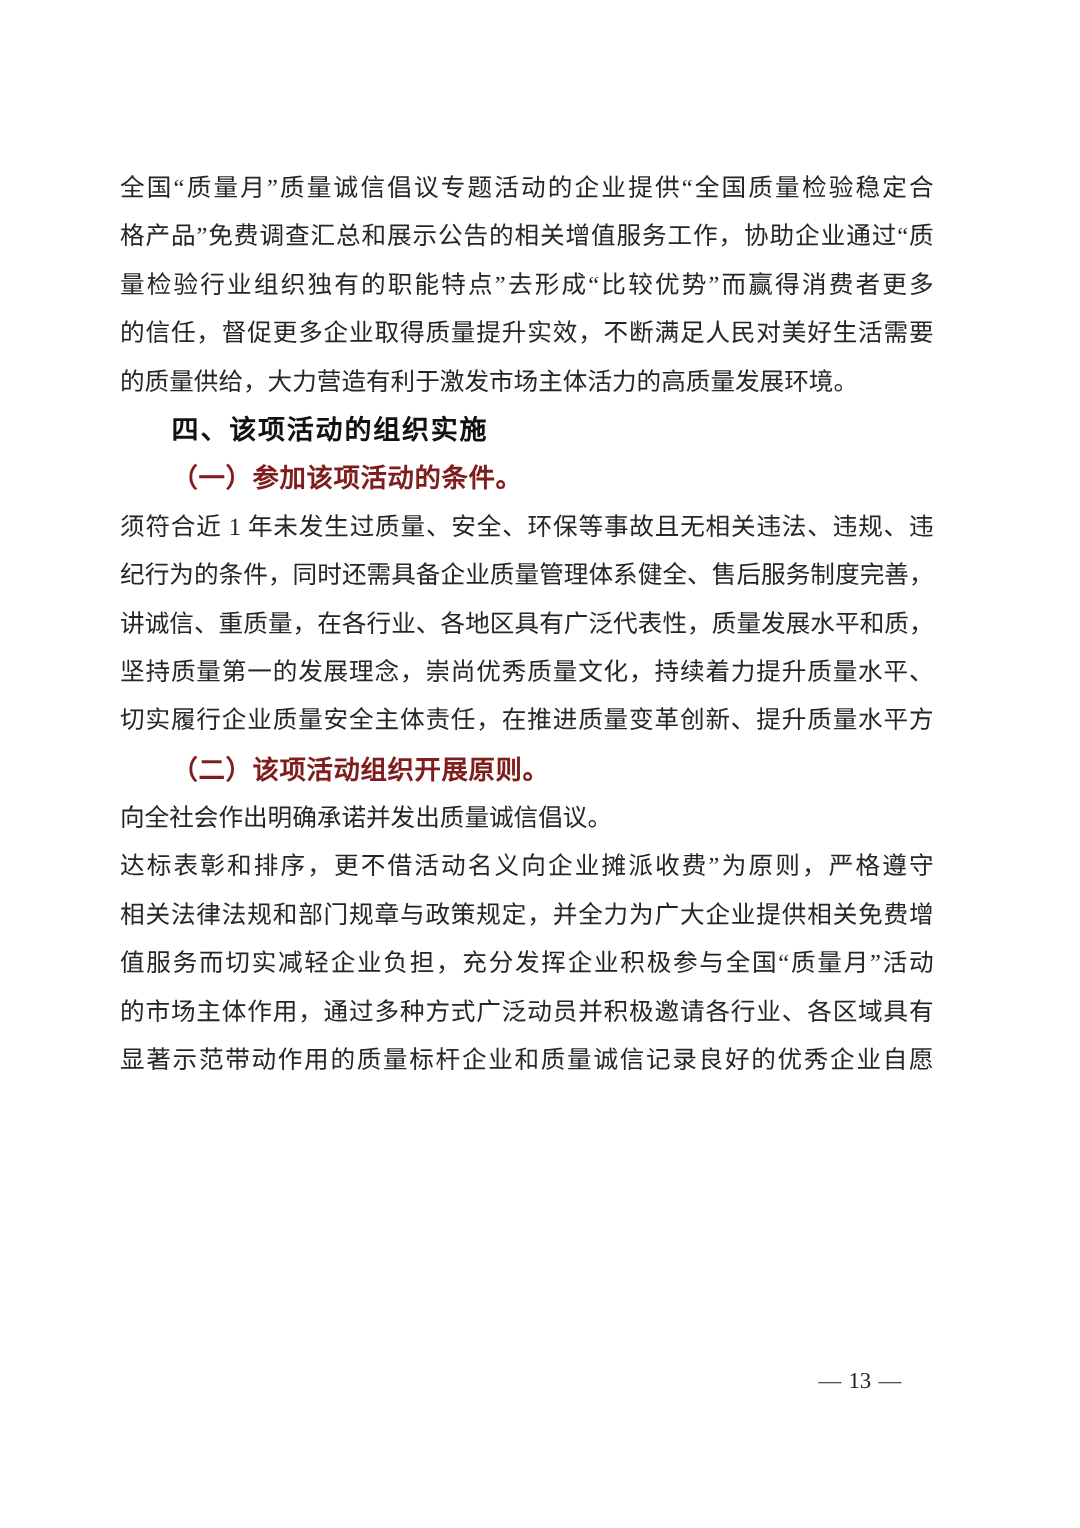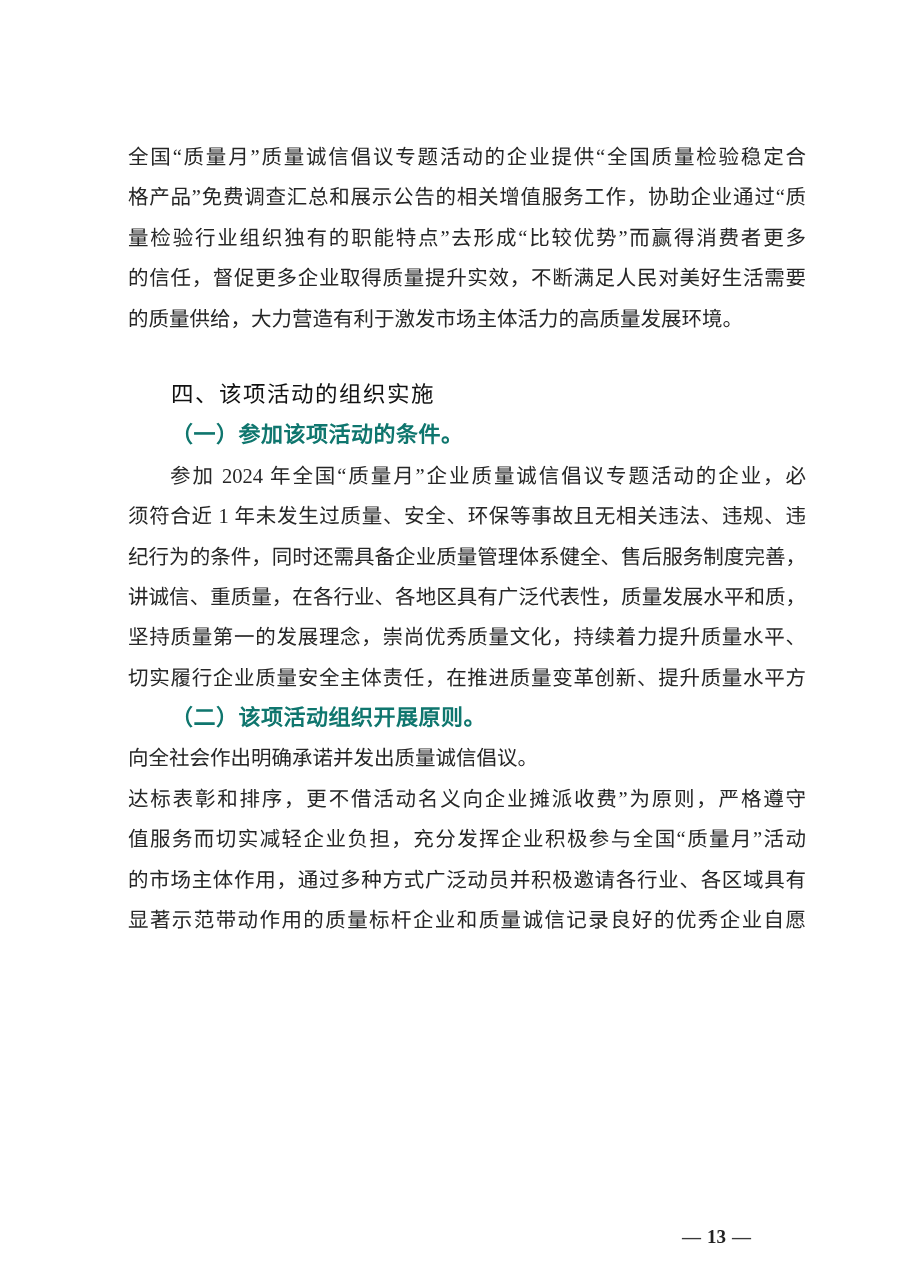--- a/index.html
+++ b/index.html
@@ -15,92 +15,90 @@
     font-family: "Liberation Serif", "DejaVu Serif", serif;
     color: #232323;
   }
   .page {
     position: absolute;
     inset: 0;
     background: #ffffff;
   }
   .text-block {
     position: absolute;
-    left: 128px;
+    left: 100px;
     top: 137px;
     width: 678px;
   }
   .line {
     height: 40.4px;
     line-height: 40.4px;
     overflow: hidden;
     white-space: normal;
   }
   .body-line {
     font-size: 20.5px;
     color: #262626;
     text-align: justify;
     text-align-last: justify;
     text-justify: inter-character;
   }
   .para-first { text-indent: 42px; }
   .para-last  { text-align-last: left; }
   .h1 {
     font-family: "Liberation Sans", "DejaVu Sans", sans-serif;
-    font-weight: 400;
+    font-weight: 700;
     font-size: 22.5px;
     letter-spacing: 1.5px;
     padding-left: 43px;
     color: #111111;
-    margin-top: 36px;
   }
   .h2 {
     font-family: "Liberation Serif", "DejaVu Serif", serif;
     font-weight: 700;
     font-size: 22px;
     letter-spacing: 0.5px;
     padding-left: 43px;
-    color: #0f766e;
+    color: #7f1d1d;
   }
   .footer {
     position: absolute;
     left: 676px;
-    top: 1222px;
+    top: 1137px;
     height: 30px;
     line-height: 30px;
     font-size: 19px;
     color: #2c2c2c;
     white-space: nowrap;
-    font-weight: bold;
   }
   .footer .dash { letter-spacing: 0; margin: 0 6px; color: #3a3a3a; }
   .footer .pn   { font-size: 19px; color: #222222; }
 </style>
 </head>
 <body>
 
 <div class="page">
 
   <div class="text-block" id="doc-body">
       <div class="line body-line">全国“质量月”质量诚信倡议专题活动的企业提供“全国质量检验稳定合</div>
       <div class="line body-line">格产品”免费调查汇总和展示公告的相关增值服务工作，协助企业通过“质</div>
       <div class="line body-line">量检验行业组织独有的职能特点”去形成“比较优势”而赢得消费者更多</div>
       <div class="line body-line">的信任，督促更多企业取得质量提升实效，不断满足人民对美好生活需要</div>
       <div class="line body-line para-last">的质量供给，大力营造有利于激发市场主体活力的高质量发展环境。</div>
       <div class="line h1">四、该项活动的组织实施</div>
       <div class="line h2">（一）参加该项活动的条件。</div>
-      <div class="line body-line para-first">参加 2024 年全国“质量月”企业质量诚信倡议专题活动的企业，必</div>
       <div class="line body-line">须符合近 1 年未发生过质量、安全、环保等事故且无相关违法、违规、违</div>
       <div class="line body-line">纪行为的条件，同时还需具备企业质量管理体系健全、售后服务制度完善，</div>
       <div class="line body-line">讲诚信、重质量，在各行业、各地区具有广泛代表性，质量发展水平和质，</div>
       <div class="line body-line">坚持质量第一的发展理念，崇尚优秀质量文化，持续着力提升质量水平、</div>
       <div class="line body-line">切实履行企业质量安全主体责任，在推进质量变革创新、提升质量水平方</div>
       <div class="line h2">（二）该项活动组织开展原则。</div>
       <div class="line body-line para-last">向全社会作出明确承诺并发出质量诚信倡议。</div>
       <div class="line body-line">达标表彰和排序，更不借活动名义向企业摊派收费”为原则，严格遵守</div>
+      <div class="line body-line">相关法律法规和部门规章与政策规定，并全力为广大企业提供相关免费增</div>
       <div class="line body-line">值服务而切实减轻企业负担，充分发挥企业积极参与全国“质量月”活动</div>
       <div class="line body-line">的市场主体作用，通过多种方式广泛动员并积极邀请各行业、各区域具有</div>
       <div class="line body-line">显著示范带动作用的质量标杆企业和质量诚信记录良好的优秀企业自愿</div>
     </div>
 
   <div class="footer"><span class="dash">—</span><span class="pn">13</span><span class="dash">—</span></div>
 
 </div>
 
 </body></html>

